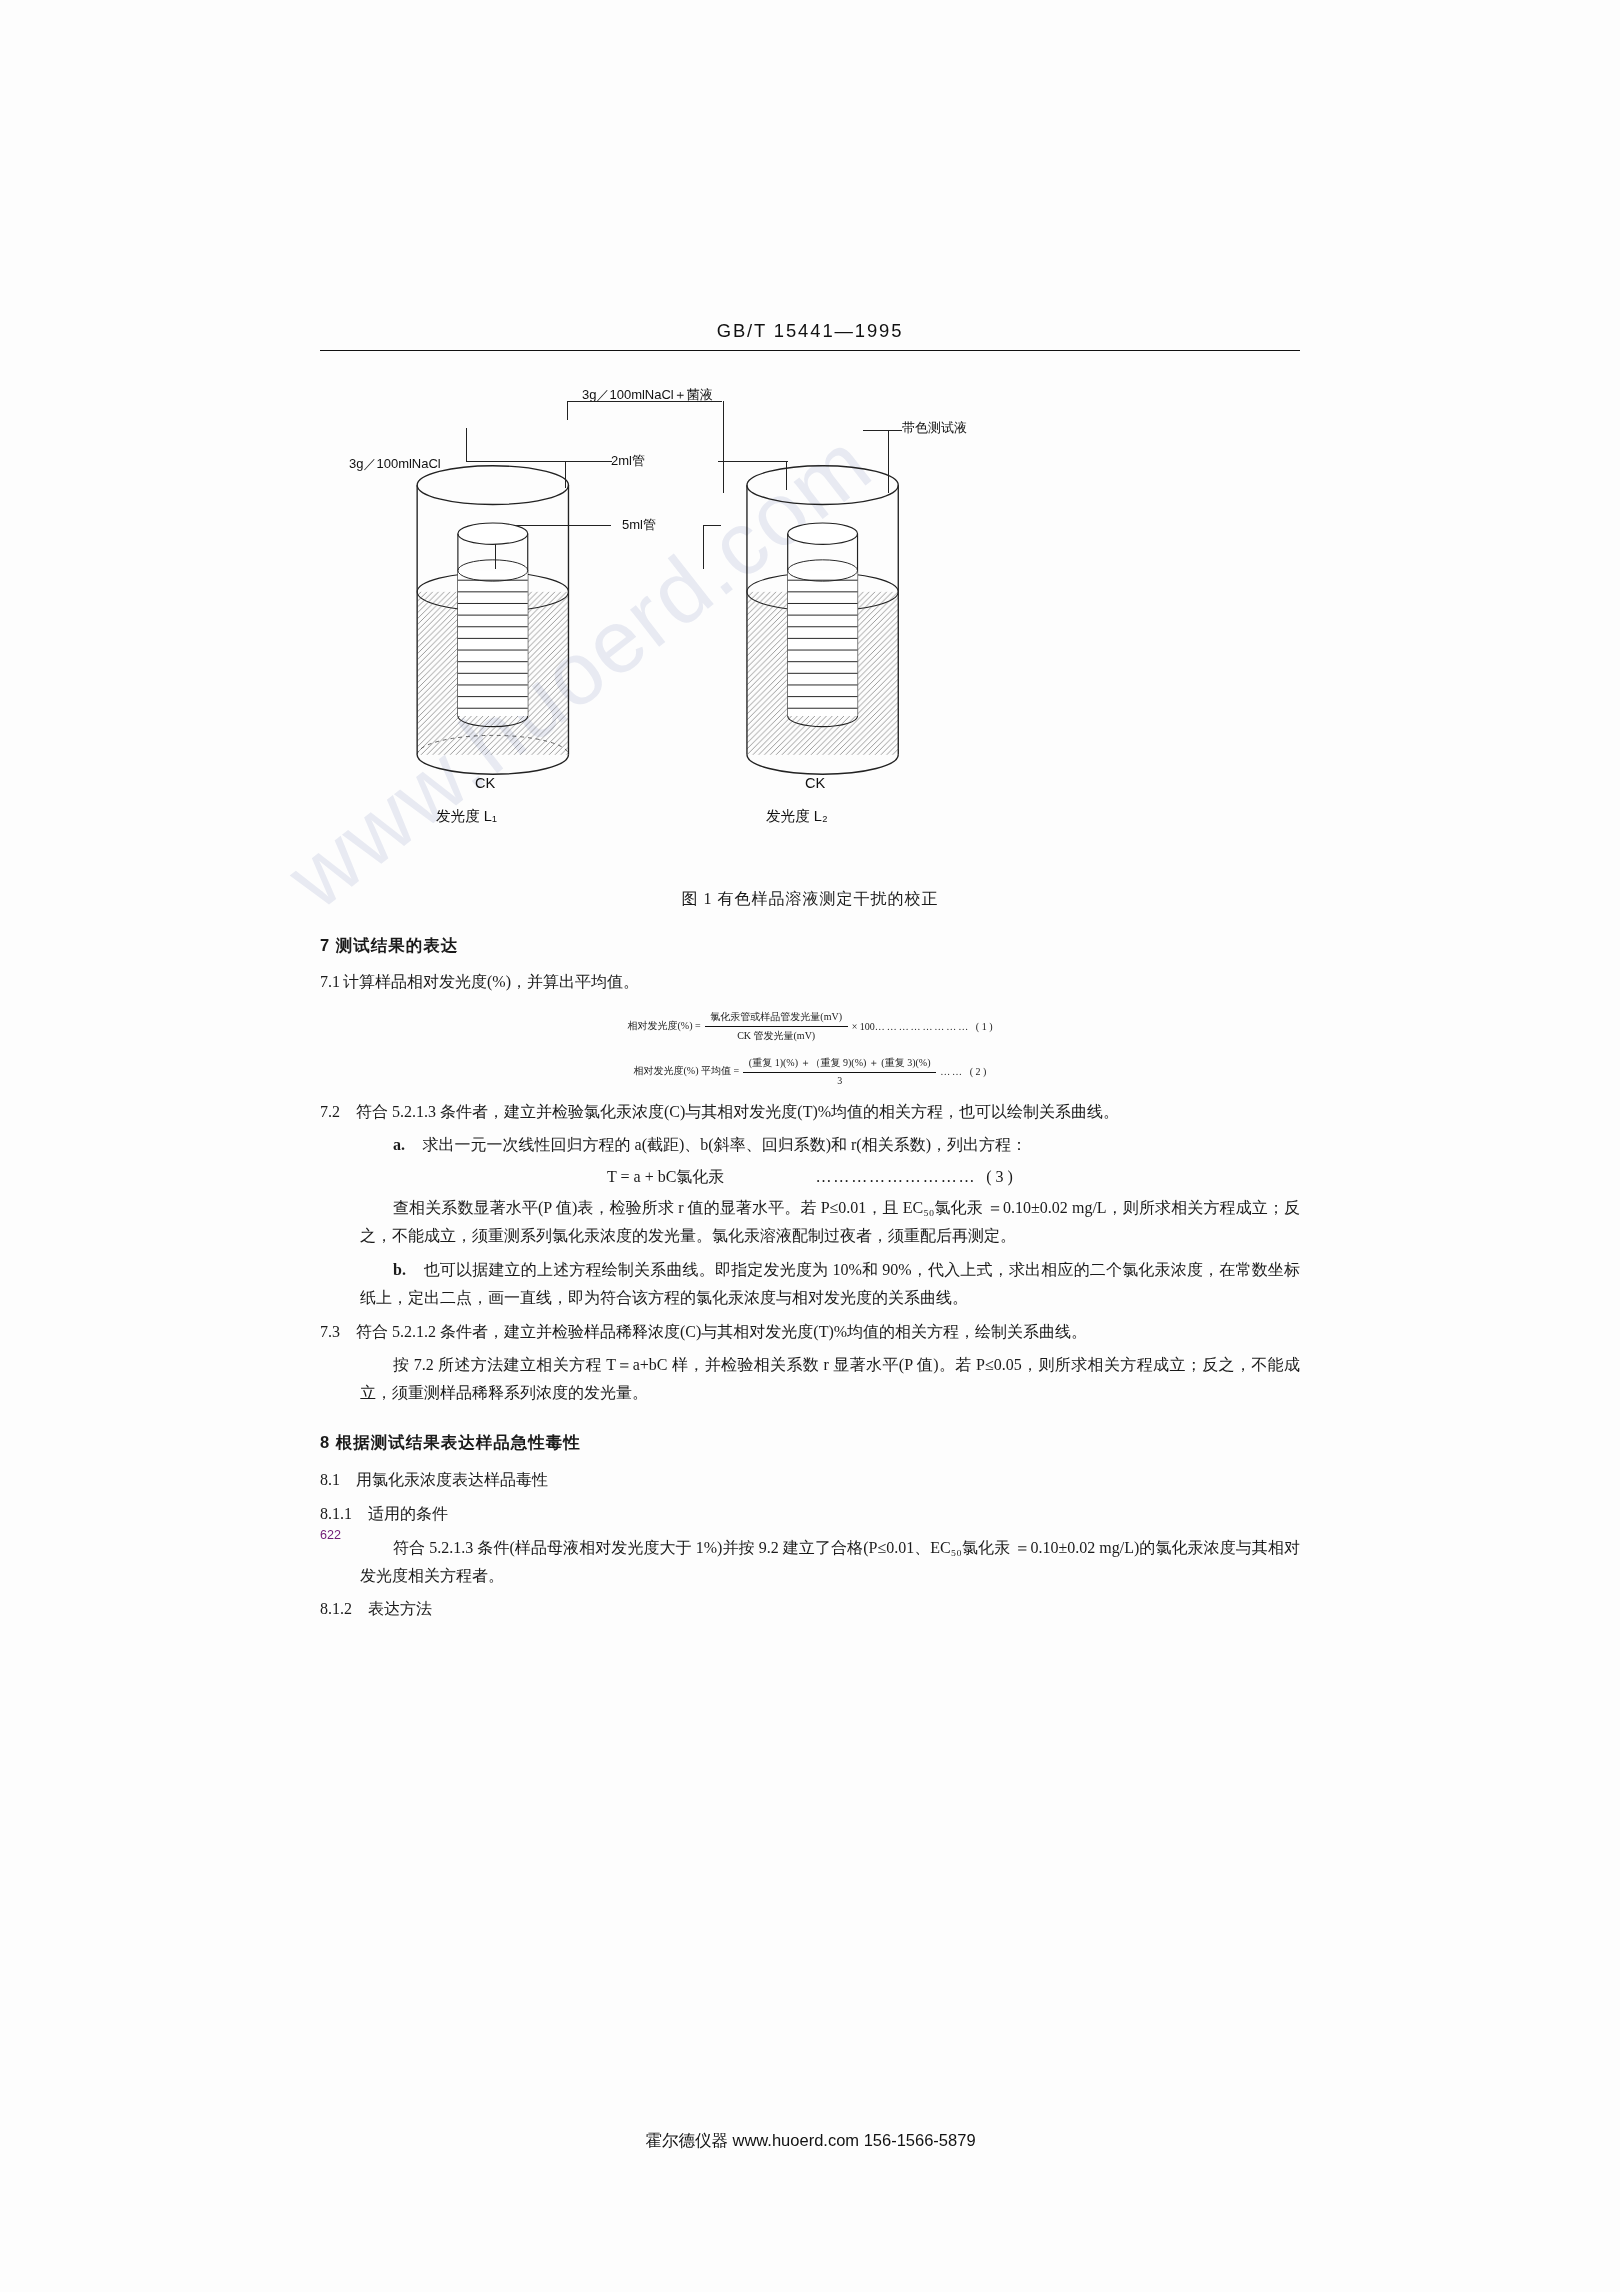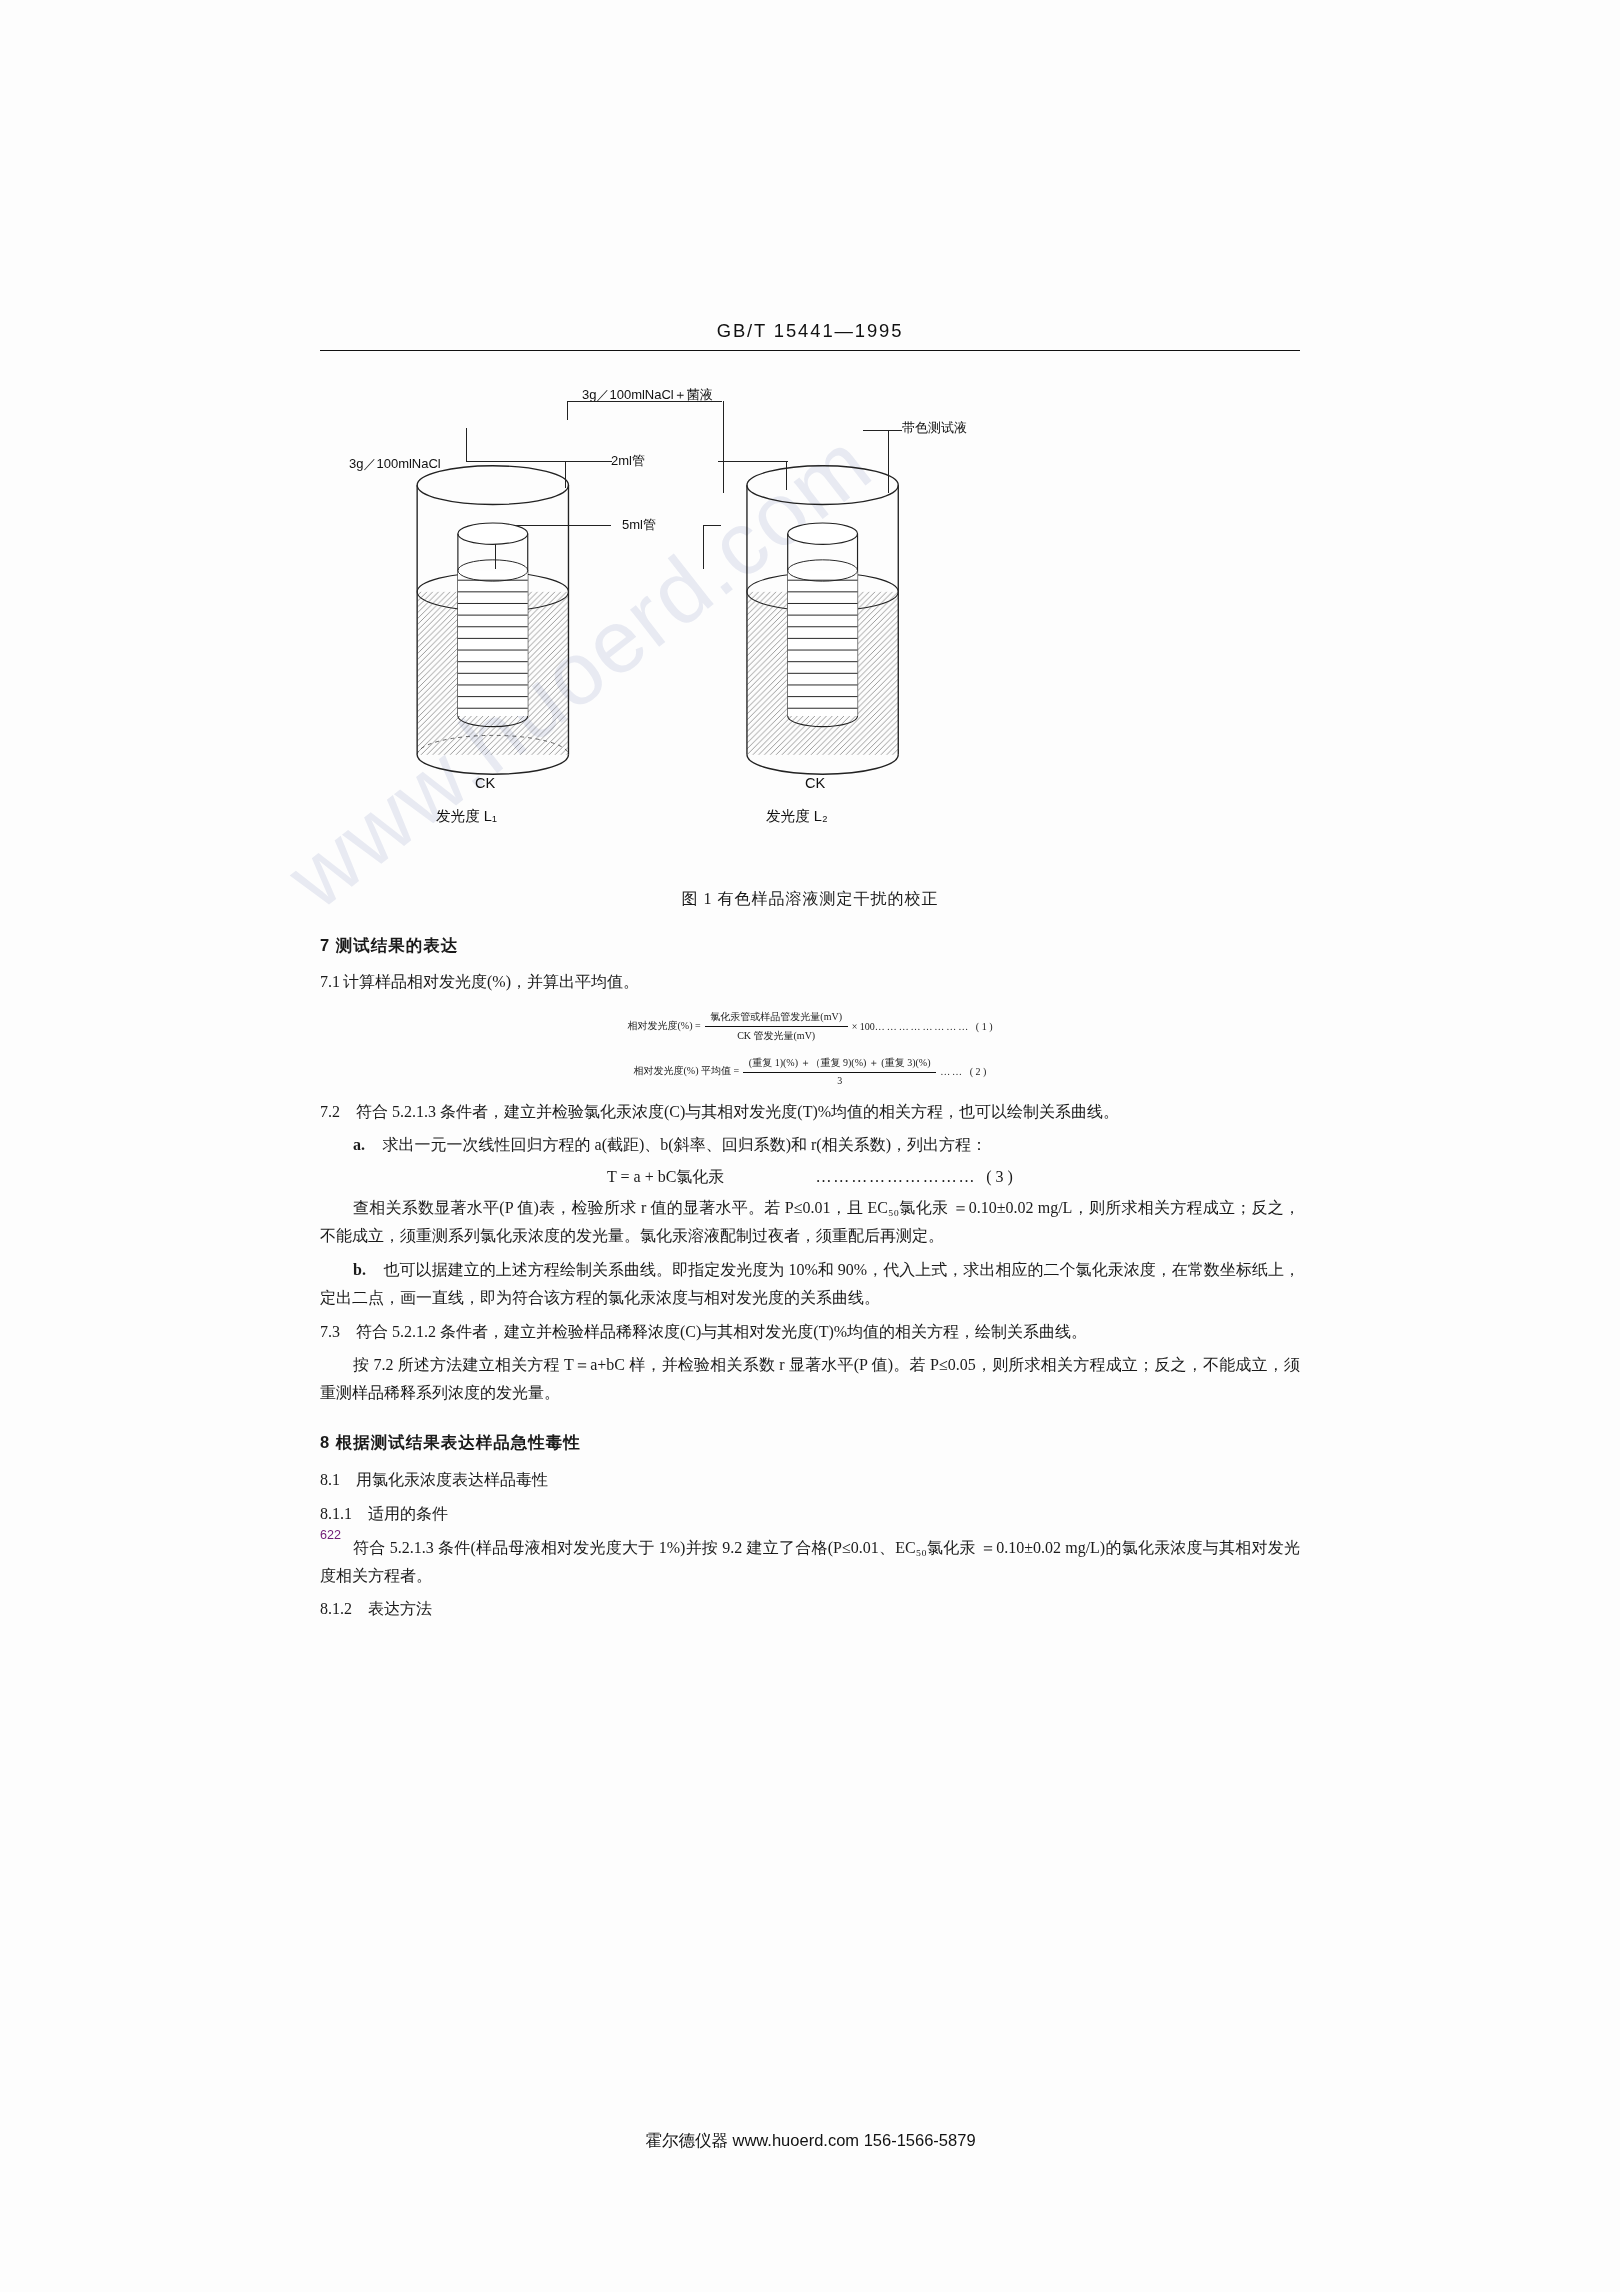--- a/index.html
+++ b/index.html
@@ -69,21 +69,21 @@
     margin: 25px 0 11.6px 0;
     letter-spacing: 1px;
   }
   p.t {
     font-size: 16px;
     line-height: 28px;
     margin: 5.8px 0;
     text-align: justify;
     text-justify: inter-ideograph;
   }
-  p.ind { text-indent: 33px; }
+  p.ind { text-indent: 33px; margin-left: 40px; }
   .num { margin-right: 3px; }
   .lbl { font-weight: bold; font-family: "Liberation Serif", serif; }
   .eqrow {
     display: flex;
     align-items: center;
     justify-content: center;
     font-size: 10px;
     margin: 13.6px 0 11.6px 0;
   }
   .frac {

